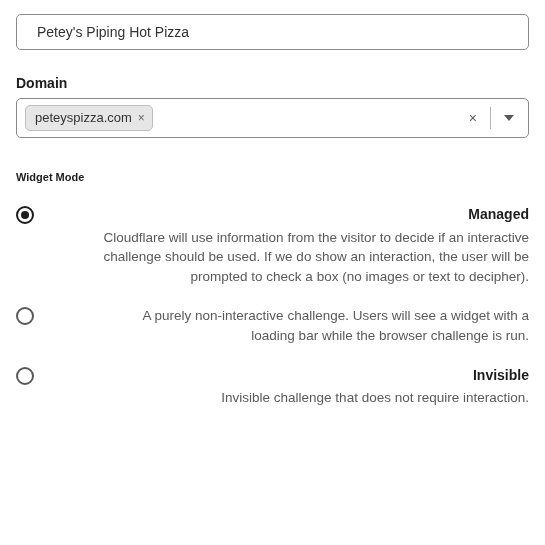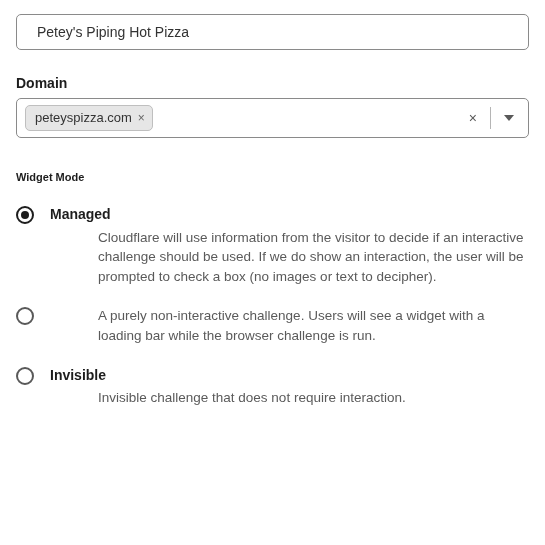--- a/index.html
+++ b/index.html
@@ -108,21 +108,21 @@
     cursor: pointer;
   }
   .radio-circle.checked::after {
     content: "";
     width: 8px;
     height: 8px;
     border-radius: 50%;
     background: #1d1d1d;
   }
   .radio-circle.checked { border-color: #1d1d1d; }
-  .radio-content { flex: 1; }
+  .radio-content { flex: 1; text-align: right; }
   .radio-label {
     font-weight: 600;
     font-size: 14px;
     color: #1d1d1d;
     margin-bottom: 3px;
   }
   .radio-desc {
     font-size: 13.5px;
     color: #5a5a5a;
     line-height: 1.45;

